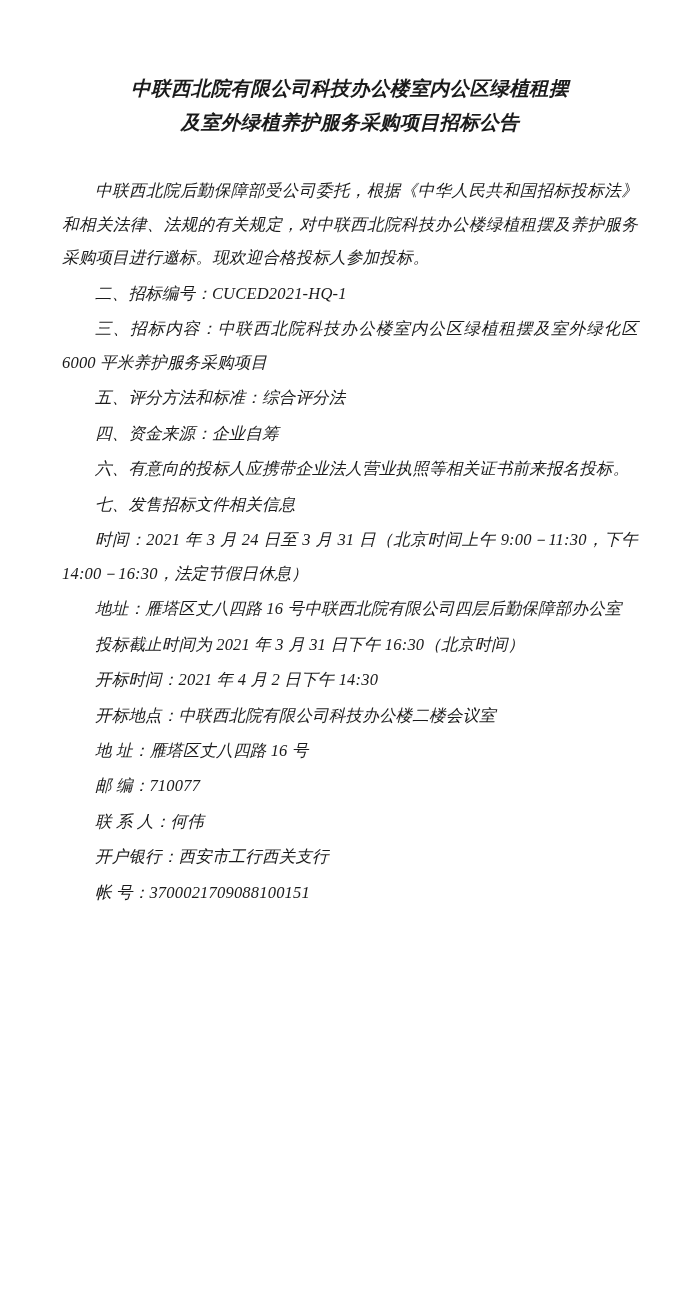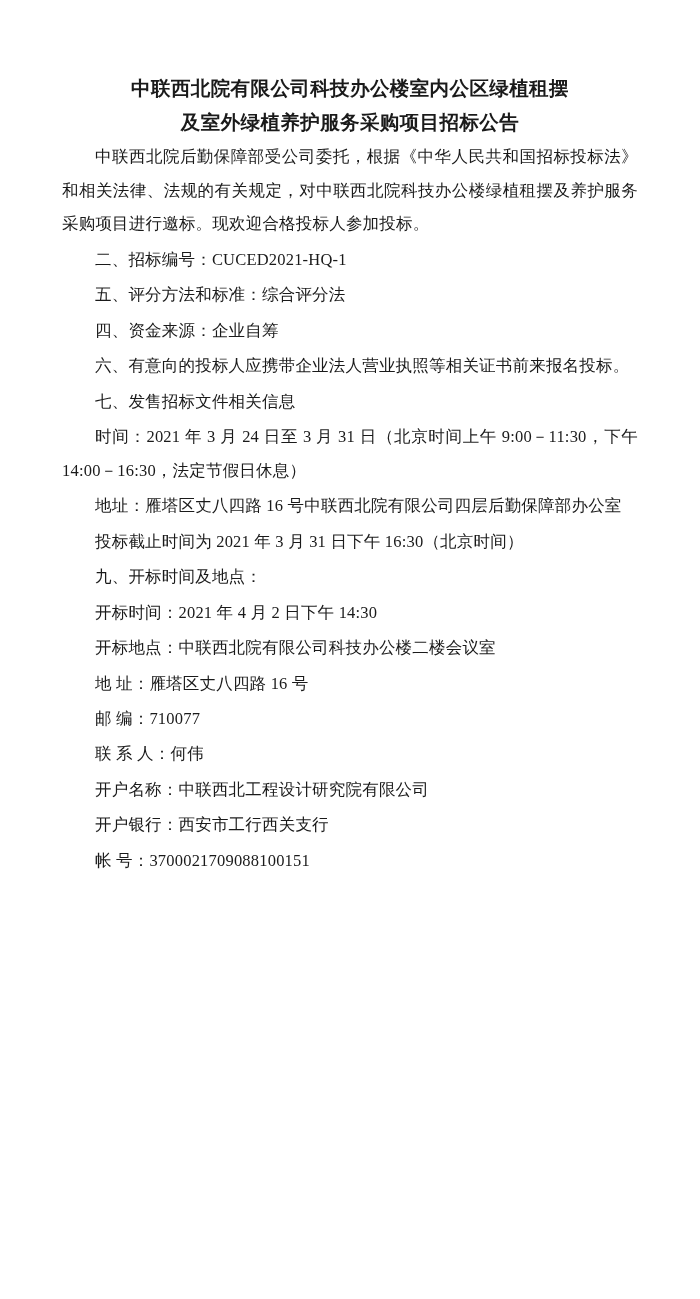--- a/index.html
+++ b/index.html
@@ -12,34 +12,36 @@
     min-height: 1299px;
     font-family: "Liberation Serif", "DejaVu Serif", serif;
     color: #1a1a1a;
   }
   .page {
     width: 700px;
     min-height: 1299px;
     box-sizing: border-box;
     padding: 58px 62px 30px 62px;
     background: #fff;
+    font-style: italic;
   }
   .doc-title {
     text-align: center;
     font-weight: bold;
     font-size: 19.5px;
     line-height: 1.75;
     letter-spacing: 0.4px;
     margin: 14px 0 0 0;
   }
   .doc-title .title-line {
     display: block;
     white-space: nowrap;
   }
   .body-block {
+    margin-top: 34px;
   }
   p.para {
     margin: 0 0 0 0;
     font-size: 16.5px;
     line-height: 2.03;
     text-align: justify;
     text-justify: inter-ideograph;
     letter-spacing: 0.2px;
   }
   p.indent2 {
@@ -60,31 +62,30 @@
   <h1 class="doc-title">
     <span class="title-line">中联西北院有限公司科技办公楼室内公区绿植租摆</span>
     <span class="title-line">及室外绿植养护服务采购项目招标公告</span>
   </h1>
 
   <div class="body-block">
 
     <p class="para indent2">中联西北院后勤保障部受公司委托，根据《中华人民共和国招标投标法》和相关法律、法规的有关规定，对中联西北院科技办公楼绿植租摆及养护服务采购项目进行邀标。现欢迎合格投标人参加投标。</p>
 
     <p class="para indent2 gap-small">二、招标编号：CUCED2021-HQ-1</p>
+    <p class="para indent2 gap-small">三、招标内容：中联西北院科技办公楼室内公区绿植租摆及室外绿化区 6000 平米养护服务采购项目</p>
     <p class="para indent2 gap-small">五、评分方法和标准：综合评分法</p>
     <p class="para indent2 gap-small">四、资金来源：企业自筹</p>
     <p class="para indent2 gap-small">六、有意向的投标人应携带企业法人营业执照等相关证书前来报名投标。</p>
     <p class="para indent2 gap-small">七、发售招标文件相关信息</p>
     <p class="para indent2 gap-small">时间：2021 年 3 月 24 日至 3 月 31 日（北京时间上午 9:00－11:30，下午 14:00－16:30，法定节假日休息）</p>
     <p class="para indent2 gap-small">地址：雁塔区丈八四路 16 号中联西北院有限公司四层后勤保障部办公室</p>
     <p class="para indent2 gap-small">投标截止时间为 2021 年 3 月 31 日下午 16:30（北京时间）</p>
-    <p class="para indent2 gap-small">九、开标时间及地点：</p>
     <p class="para indent2 gap-small">开标时间：2021 年 4 月 2 日下午 14:30</p>
     <p class="para indent2 gap-small">开标地点：中联西北院有限公司科技办公楼二楼会议室</p>
     <p class="para indent2 gap-small">地    址：雁塔区丈八四路 16 号</p>
     <p class="para indent2 gap-small">邮    编：710077</p>
     <p class="para indent2 gap-small">联 系 人：何伟</p>
-    <p class="para indent2 gap-small">开户名称：中联西北工程设计研究院有限公司</p>
     <p class="para indent2 gap-small">开户银行：西安市工行西关支行</p>
     <p class="para indent2 gap-small">帐    号：3700021709088100151</p>
 
   </div>
 </div>
 
 </body></html>

